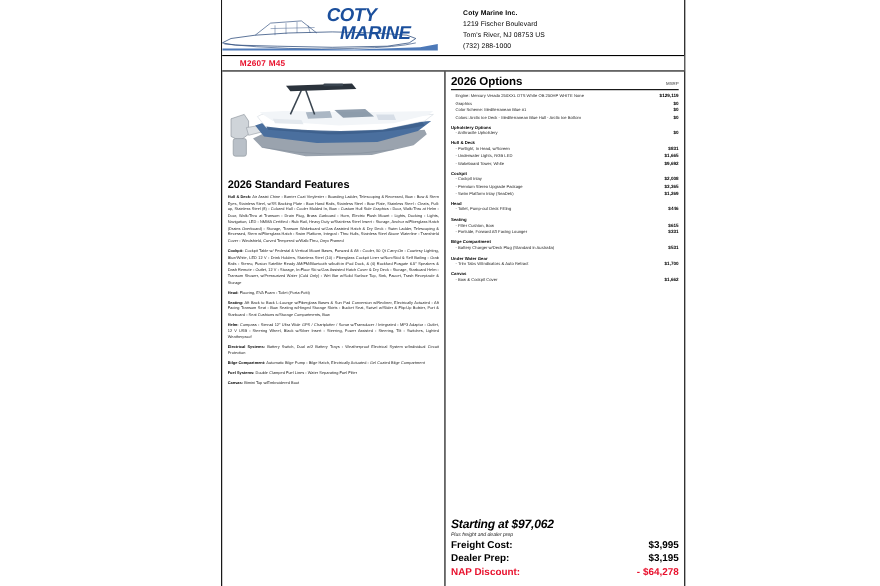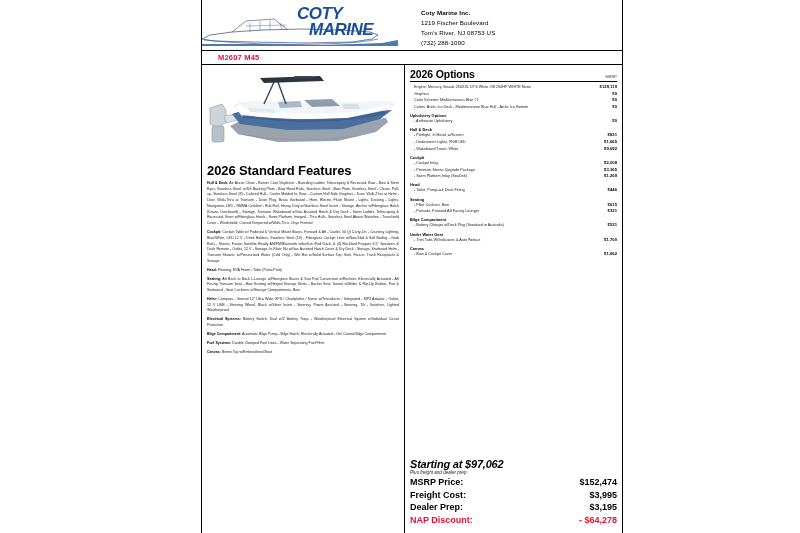--- a/index.html
+++ b/index.html
@@ -124,21 +124,21 @@
     width: 100%;
     height: 92px;
     display: flex;
     align-items: center;
     justify-content: center;
     flex-shrink: 0;
   }
 
   
   .std-title {
-    font-size: 13px;
+    font-size: 10px;
     font-weight: bold;
     color: #000;
     margin: 2px 0 3px 0;
     letter-spacing: -.1px;
   }
   .feat-block {
     font-size: 3.55px;
     line-height: 1.62;
     color: #1a1a1a;
     text-align: justify;
@@ -425,24 +425,20 @@
           <div class="opt-row">
             <span class="opt-name">- Bow &amp; Cockpit Cover</span>
             <span class="opt-price">$1,662</span>
           </div>
         </div>
 
       <div class="pricing">
         <div class="starting">Starting at $97,062</div>
         <div class="plusfreight">Plus freight and dealer prep</div>
         <div id="price-rows">
-            <div class="price-row">
-              <span>MSRP Price:</span>
-              <span>$152,474</span>
-            </div>
             <div class="price-row">
               <span>Freight Cost:</span>
               <span>$3,995</span>
             </div>
             <div class="price-row">
               <span>Dealer Prep:</span>
               <span>$3,195</span>
             </div>
             <div class="price-row discount">
               <span>NAP Discount:</span>

